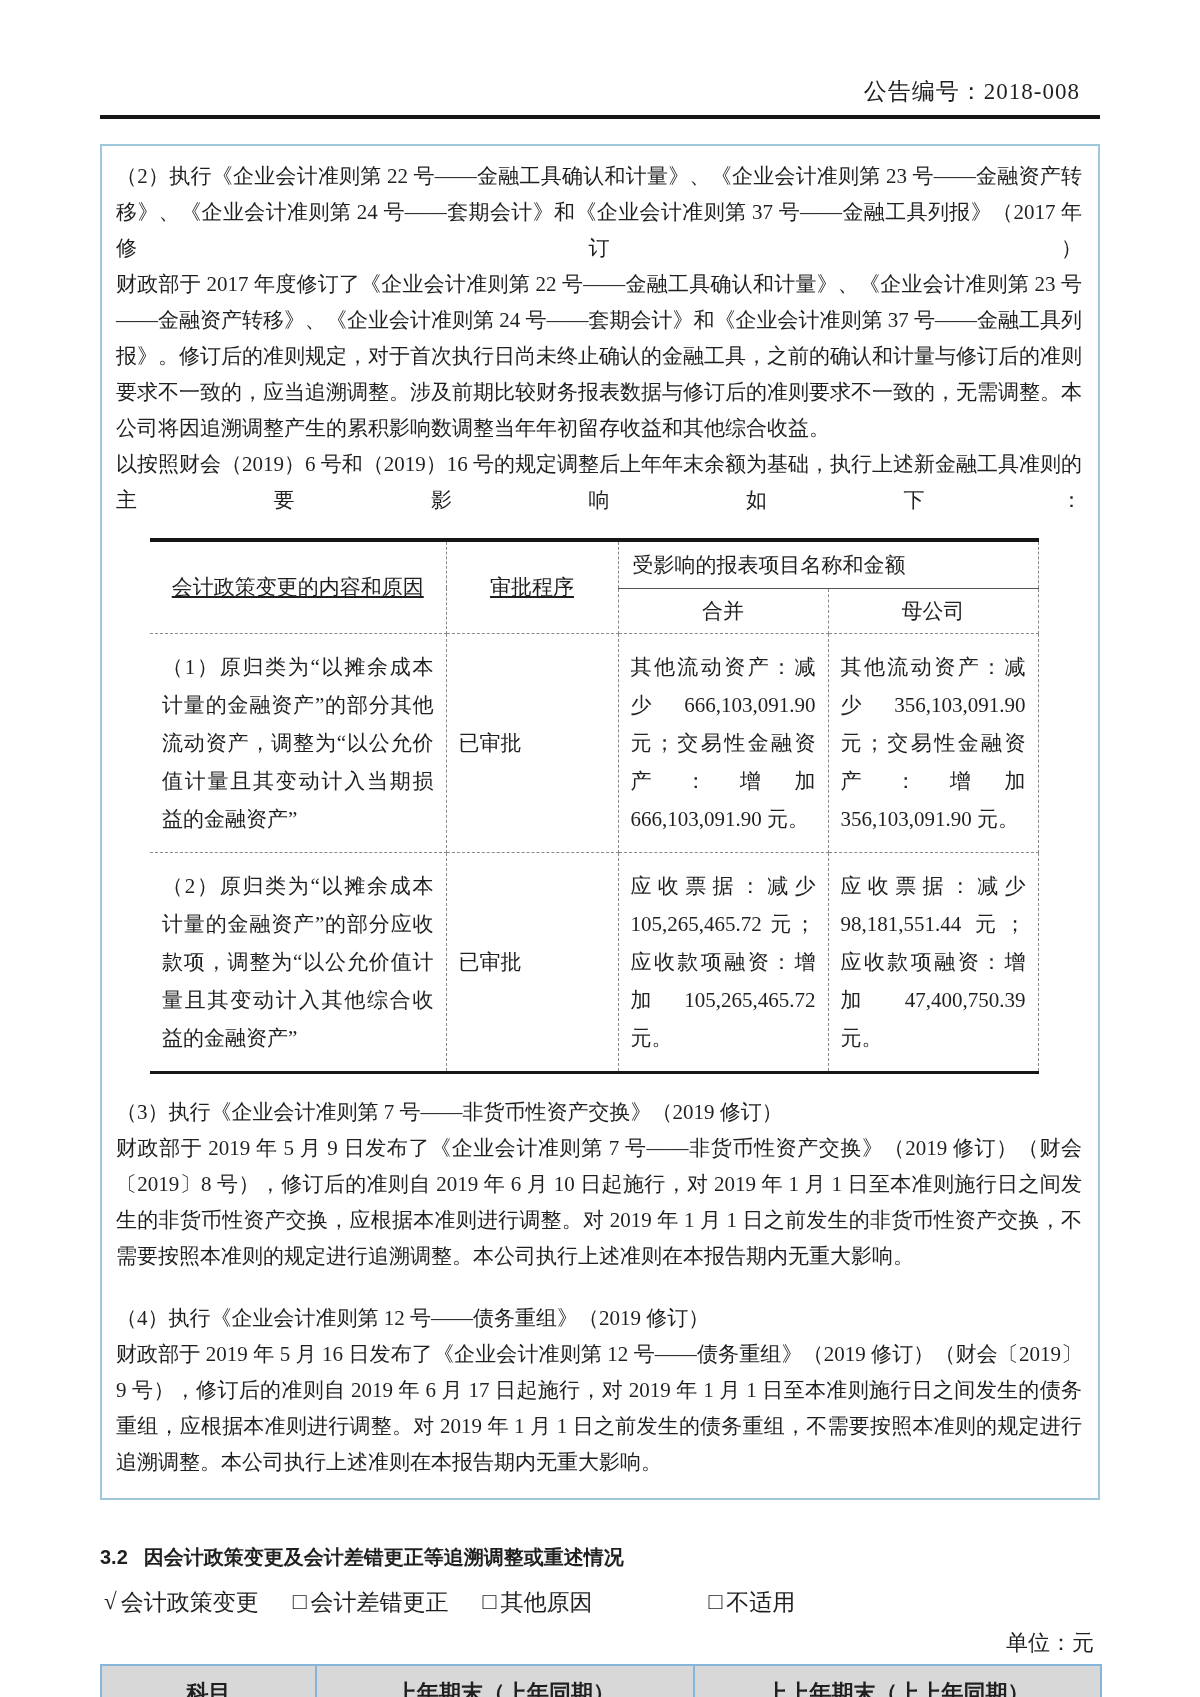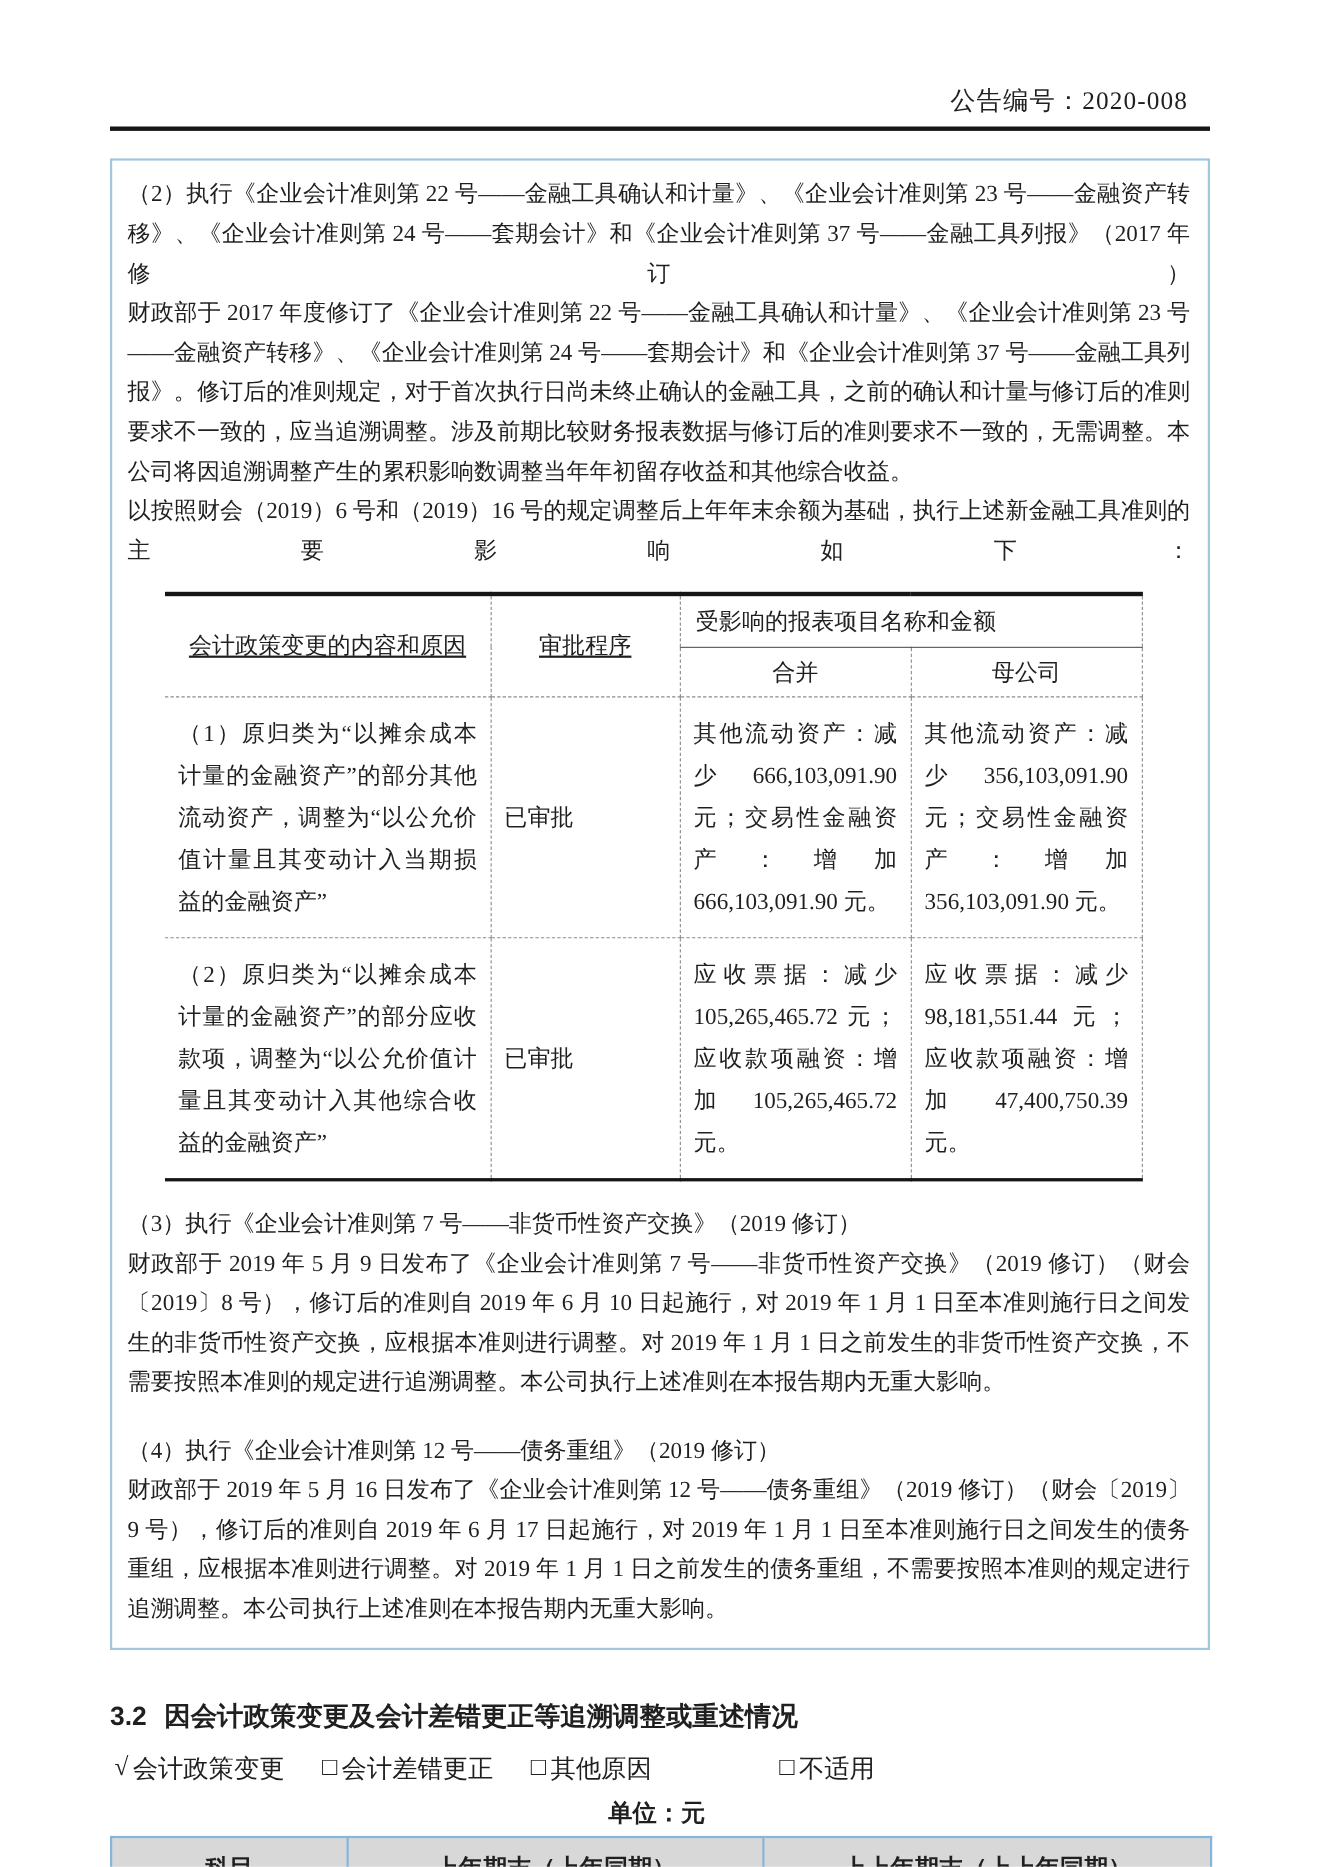--- a/index.html
+++ b/index.html
@@ -43,46 +43,46 @@
   table.policy tbody tr { height:219px; }
   table.policy tbody tr:first-child td { border-bottom:1px dashed #8a8a8a; }
   table.policy td.cell-text { text-align:justify; line-height:38px; padding:14px 12px; }
   table.policy td.cell-center { text-align:left; }
 
   .post-heading { margin-top:20px; text-align:left; }
   .post-heading.gap { margin-top:26px; }
 
   
   .sec32 { margin-top:44px; font-family:"Liberation Sans","DejaVu Sans",sans-serif;
-           font-weight:bold; font-size:24px; display:flex; align-items:baseline; }
+           font-weight:bold; font-size:20px; display:flex; align-items:baseline; }
   .sec32 .num { margin-right:16px; }
   .options-row { margin-top:16px; font-size:23px; display:flex; align-items:center; padding-left:4px; }
   .opt { display:flex; align-items:center; margin-right:34px; }
   .opt.wide-gap { margin-right:116px; }
   .opt .mark { margin-right:4px; }
 
-  .unit-line { margin-top:10px; text-align:center; font-size:22px; padding-right:6px;font-weight:bold; }
+  .unit-line { margin-top:10px; text-align:right; font-size:22px; padding-right:6px; }
 
   
   table.bottom { border-collapse:collapse; table-layout:fixed; width:1000px; margin-top:6px; }
   table.bottom col.b1{width:215px;} table.bottom col.b2{width:378px;} table.bottom col.b3{width:407px;}
   table.bottom th {
     background:#d8d8d8;
     border:2px solid #85b5d9;
     height:56px;
     font-family:"Liberation Sans","DejaVu Sans",sans-serif;
     font-weight:bold; font-size:22px; text-align:center;
   }
 </style>
 </head>
 <body>
 
 <div class="content">
 
-  <div class="notice-line">公告编号：2020-008</div>
+  <div class="notice-line">公告编号：2018-008</div>
   <div class="header-rule"></div>
 
   <div class="blue-box">
     <div class="para just-all">（2）执行《企业会计准则第 22 号——金融工具确认和计量》、《企业会计准则第 23 号——金融资产转移》、《企业会计准则第 24 号——套期会计》和《企业会计准则第 37 号——金融工具列报》（2017 年修订）</div>
     <div class="para">财政部于 2017 年度修订了《企业会计准则第 22 号——金融工具确认和计量》、《企业会计准则第 23 号——金融资产转移》、《企业会计准则第 24 号——套期会计》和《企业会计准则第 37 号——金融工具列报》。修订后的准则规定，对于首次执行日尚未终止确认的金融工具，之前的确认和计量与修订后的准则要求不一致的，应当追溯调整。涉及前期比较财务报表数据与修订后的准则要求不一致的，无需调整。本公司将因追溯调整产生的累积影响数调整当年年初留存收益和其他综合收益。</div>
     <div class="para just-all">以按照财会（2019）6 号和（2019）16 号的规定调整后上年年末余额为基础，执行上述新金融工具准则的主要影响如下：</div>
 
     <div class="policy-table-wrap">
       <table class="policy">
         <colgroup>

